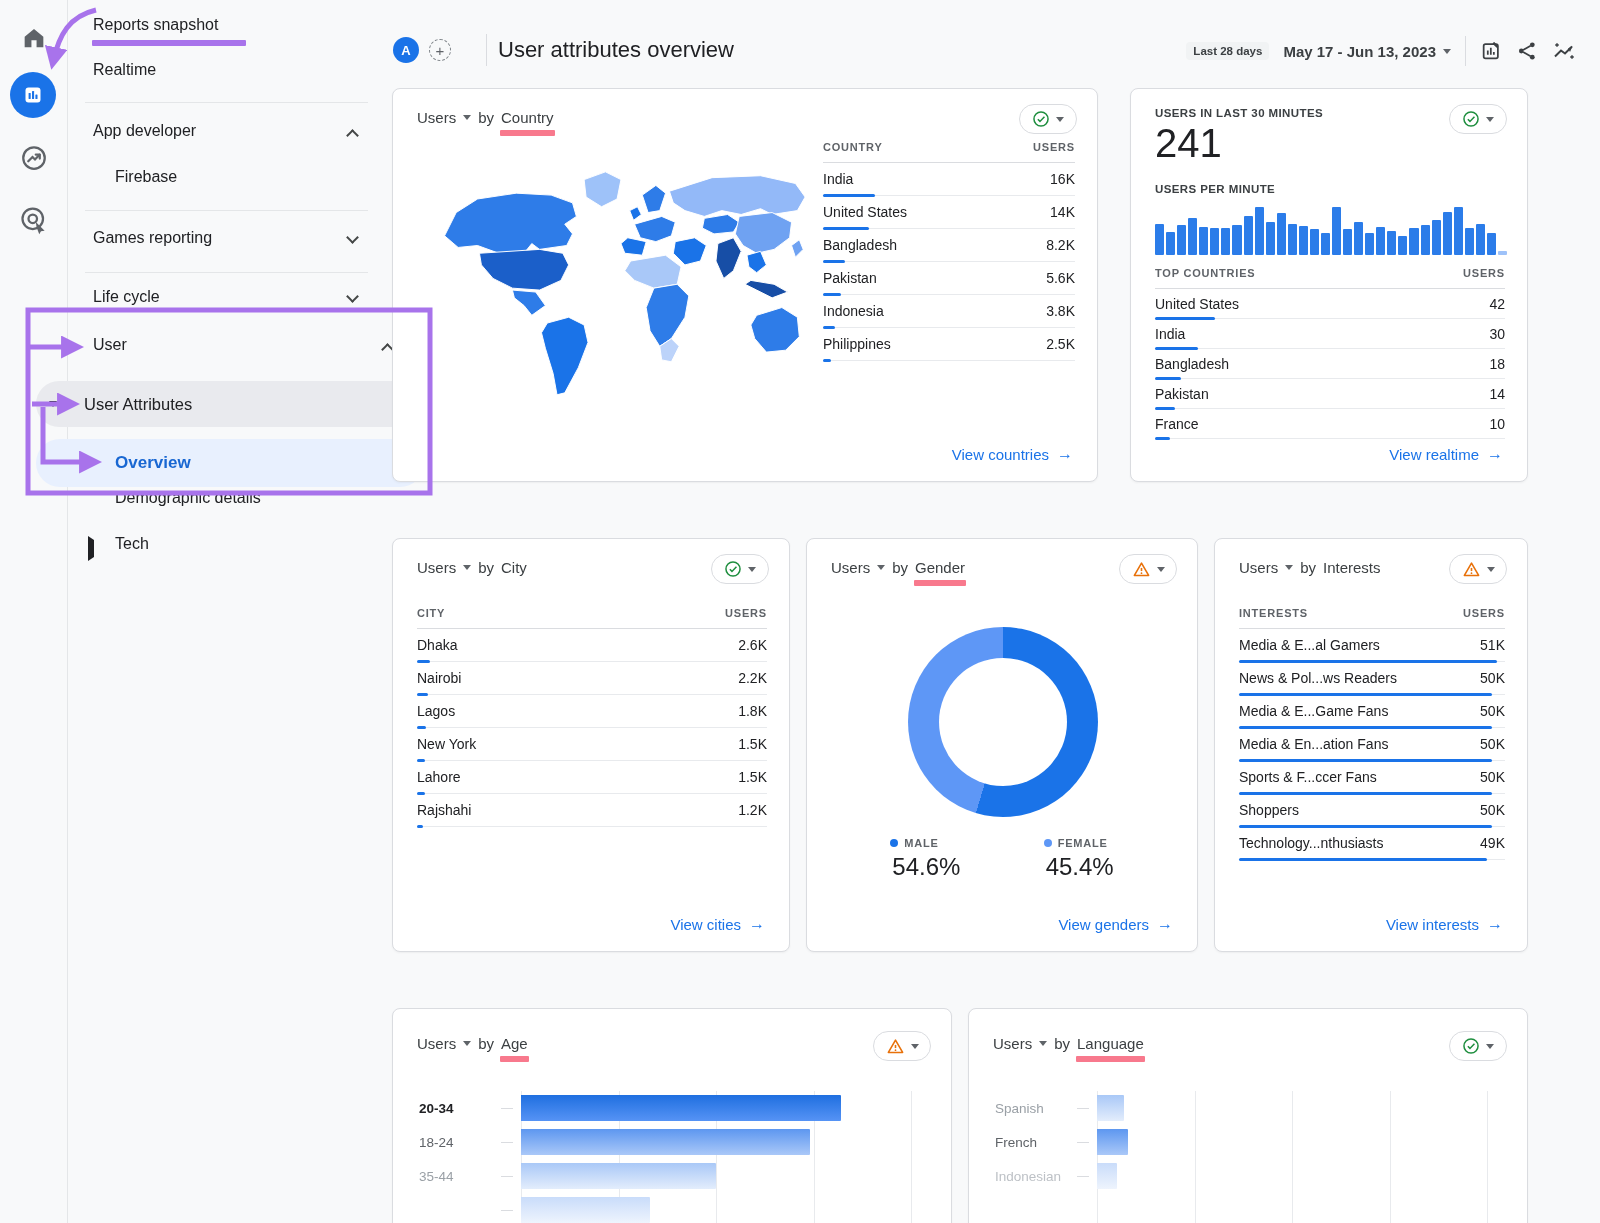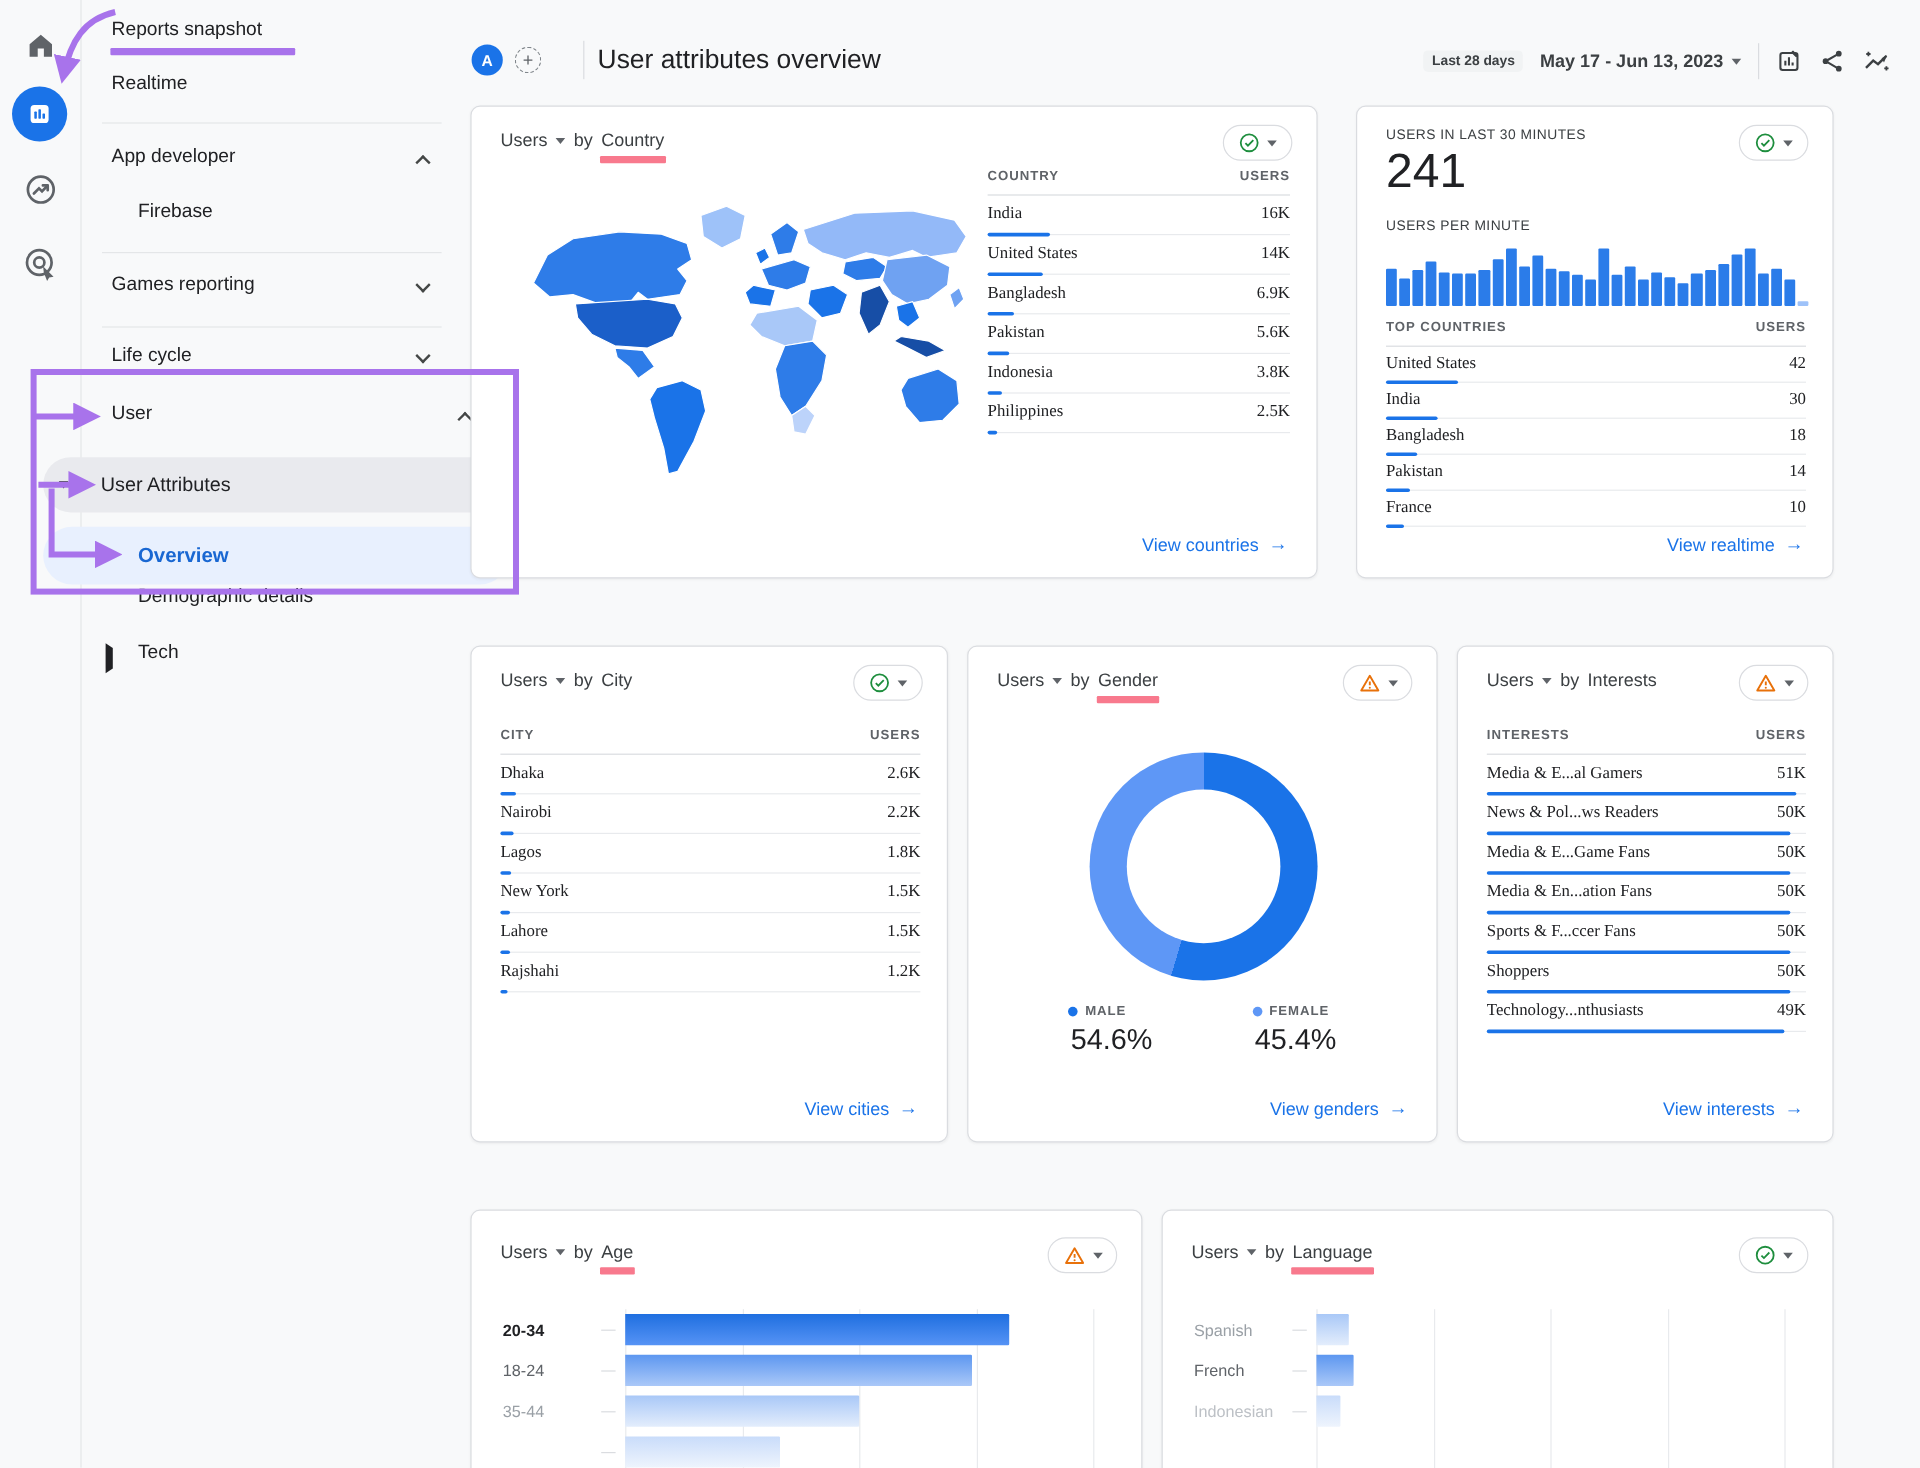--- a/index.html
+++ b/index.html
@@ -41,28 +41,28 @@
   
   .card { position:absolute; background:#fff; border:1px solid #dadce0; border-radius:8px; box-shadow:0 1px 2px rgba(60,64,67,.06); }
   .ctitle { position:absolute; top:20px; left:24px; font-size:15px; color:#3c4043; display:flex; align-items:center; gap:7px; white-space:nowrap; }
   .pink { position:relative; }
   .pink::after { content:""; position:absolute; left:-1px; right:-1px; bottom:-10px; height:6px; background:var(--pink); border-radius:1px; }
   .pill { position:absolute; top:15px; right:20px; width:58px; height:30px; border:1px solid #dadce0; border-radius:16px; background:#fff; display:flex; align-items:center; justify-content:center; gap:6px; cursor:pointer; }
   .viewlink { position:absolute; right:24px; bottom:18px; color:var(--blue); font-size:15px; font-weight:500; cursor:pointer; display:flex; align-items:center; gap:8px; }
   .viewlink .arr::before { content:"\2192"; font-size:16px; }
 
   .thead { display:flex; justify-content:space-between; font-size:11px; font-weight:700; letter-spacing:.8px; color:#5f6368; padding-bottom:9px; border-bottom:1px solid #dadce0; }
-  .trow { position:relative; display:flex; justify-content:space-between; align-items:center; border-bottom:1px solid #e8eaed; font-size:14px; color:#202124;font-family:Liberation Serif, serif; }
+  .trow { position:relative; display:flex; justify-content:space-between; align-items:center; border-bottom:1px solid #e8eaed; font-size:14px; color:#202124; }
   .tbar { position:absolute; left:0; bottom:-2px; height:3px; background:var(--blue); border-radius:2px; }
 
   .pmwrap { position:absolute; left:24px; top:112px; width:352px; height:54px; display:flex; align-items:flex-end; gap:2px; }
   .pm { flex:1; background:#2b7ce9; border-radius:1px; }
   .pm-light { background:#9ec2f9; }
 
-  .biglabel { font-size:11.5px; font-weight:400; letter-spacing:.4px; color:#3c4043; }
+  .biglabel { font-size:11.5px; font-weight:700; letter-spacing:.4px; color:#3c4043; }
   .bignum { font-size:40px; font-weight:400; color:#202124; }
 
   .donut { position:absolute; border-radius:50%; }
   .donut::after { content:""; position:absolute; inset:31px; border-radius:50%; background:#fff; }
   .legend { position:absolute; display:flex; width:100%; justify-content:space-evenly; }
   .litem { text-align:left; }
   .lhead { display:flex; align-items:center; gap:6px; font-size:11px; font-weight:700; letter-spacing:.8px; color:#5f6368; }
   .dot { width:8px; height:8px; border-radius:50%; }
   .lval { font-size:24px; color:#202124; margin-top:4px; margin-left:2px; }
 
@@ -258,21 +258,21 @@
         </div>
 
         <div class="trow" style="height:33px">
           <span>United States</span>
           <span>14K</span>
           <i class="tbar" style="width: 46px;"></i>
         </div>
 
         <div class="trow" style="height:33px">
           <span>Bangladesh</span>
-          <span>6.9K</span>
+          <span>8.2K</span>
           <i class="tbar" style="width: 22px;"></i>
         </div>
 
         <div class="trow" style="height:33px">
           <span>Pakistan</span>
           <span>5.6K</span>
           <i class="tbar" style="width: 18px;"></i>
         </div>
 
         <div class="trow" style="height:33px">

